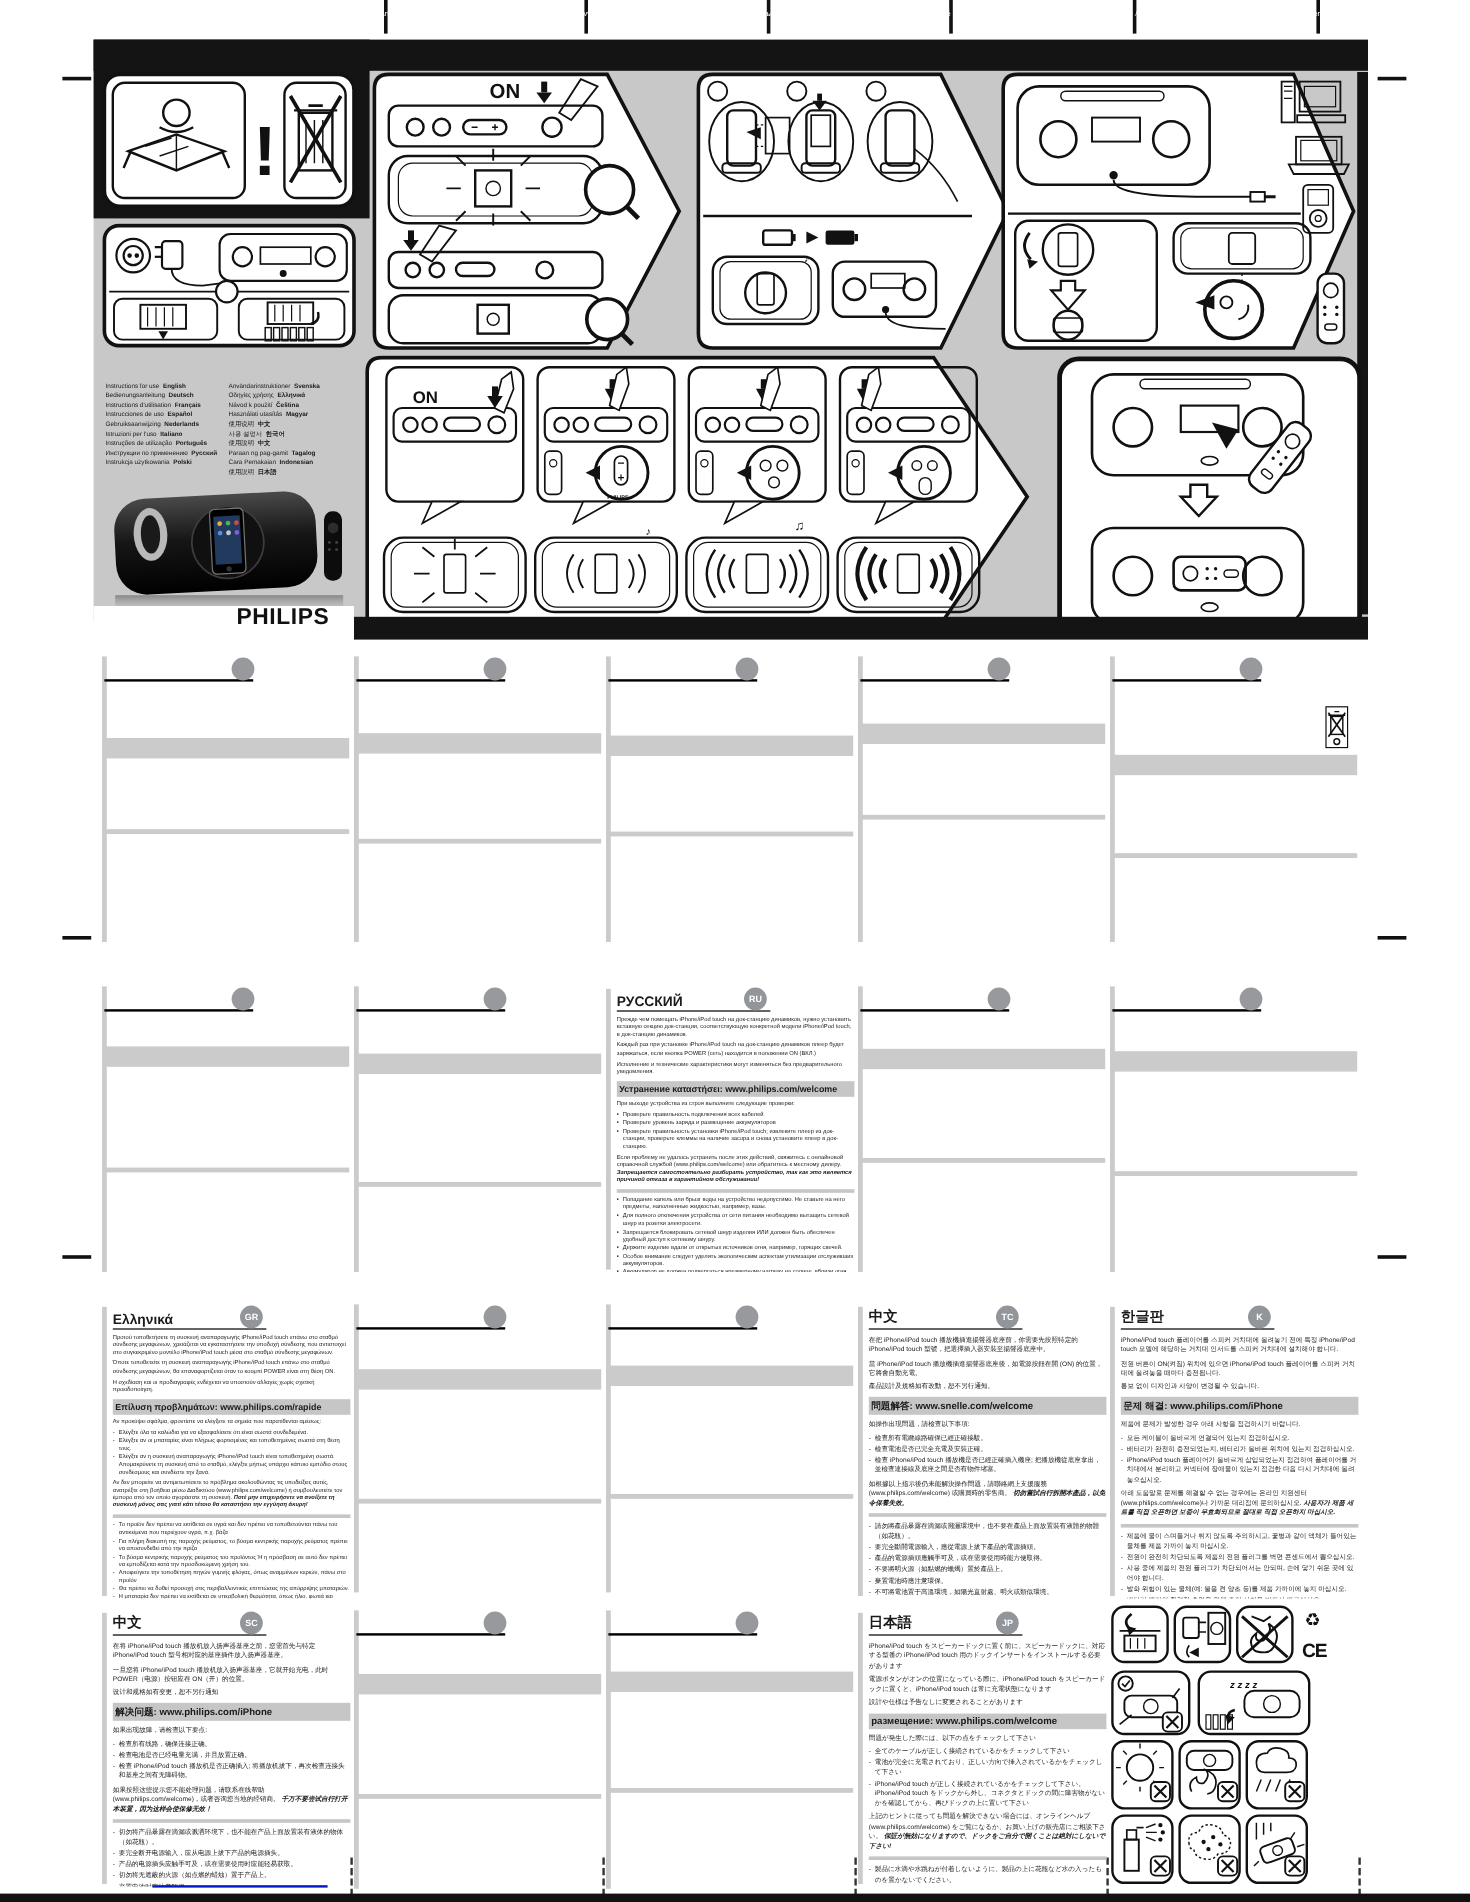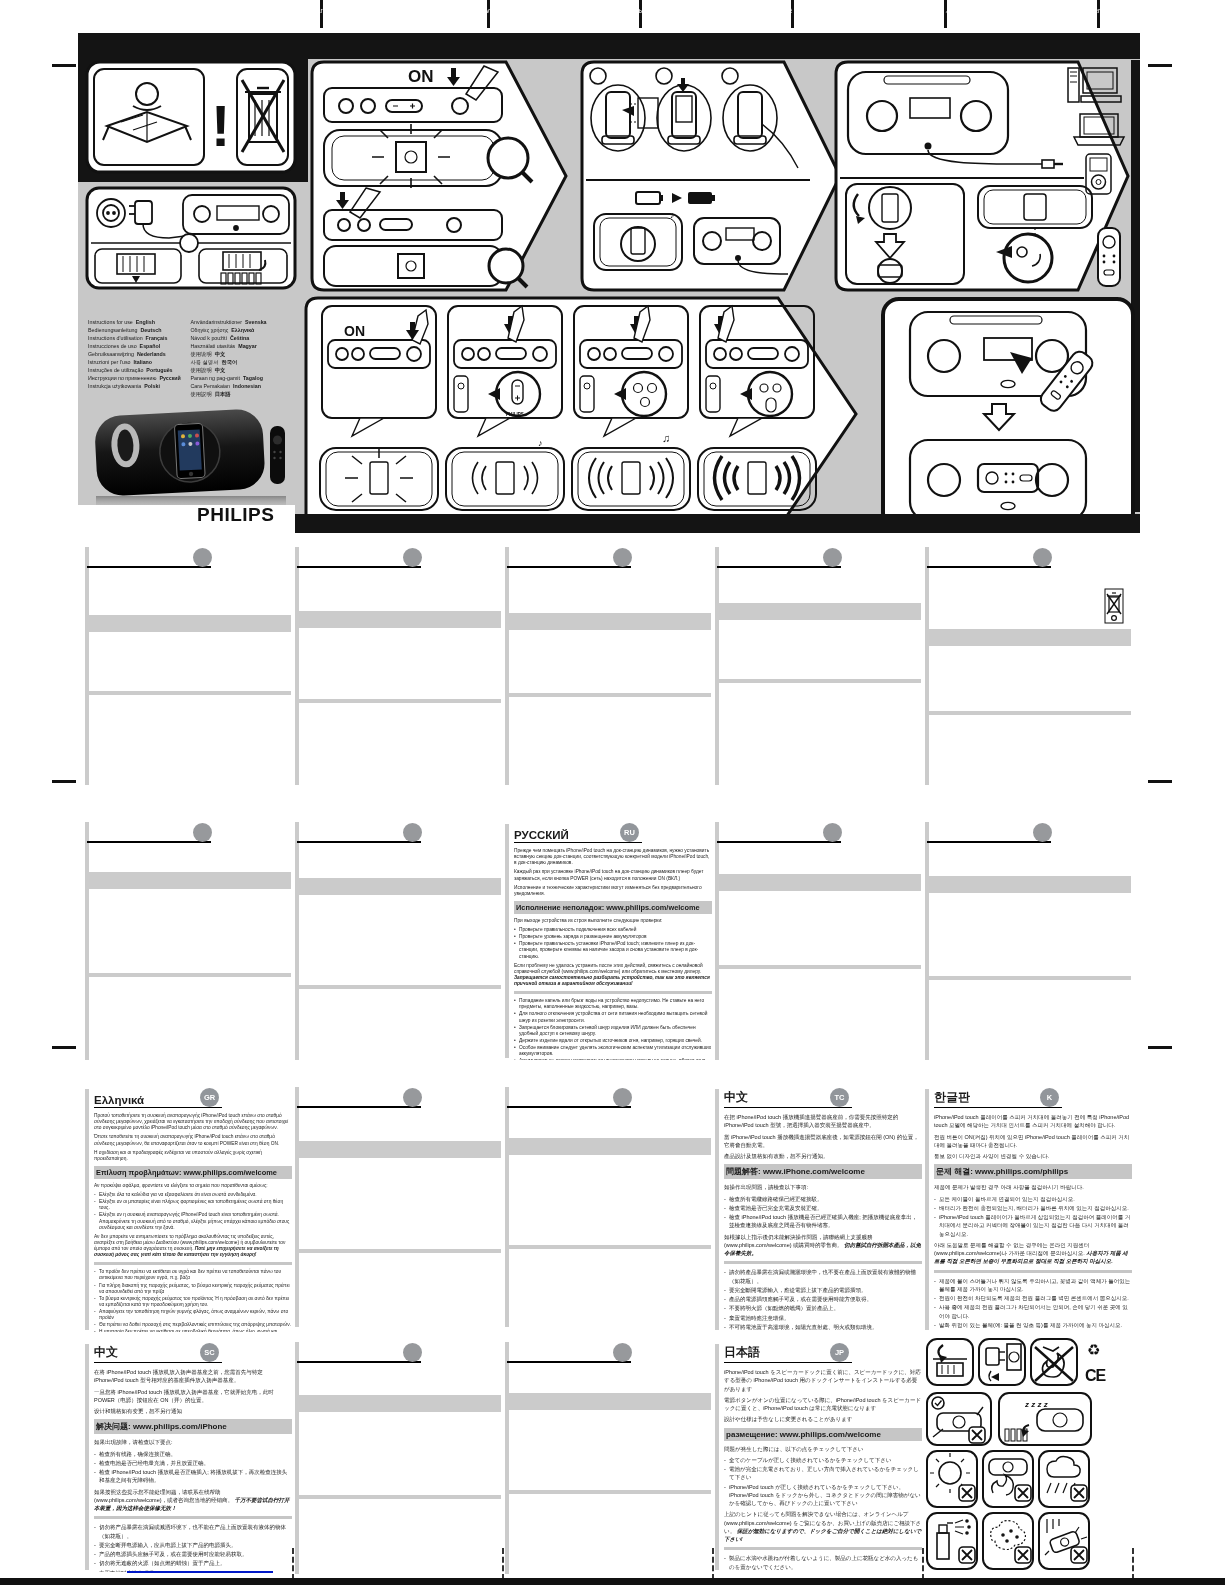--- a/index.html
+++ b/index.html
@@ -616,21 +616,21 @@
   <div class="sec" style="left:505px;top:822px;height:238px">
     <div class="bar" style="height:234px"></div>
     <div class="sec-inner">
       <div class="sec-head">
         <span class="sec-title">РУССКИЙ</span>
         <span class="badge">RU</span>
       </div>
       <p>Прежде чем помещать iPhone/iPod touch на док-станцию динамиков, нужно установить вставную секцию док-станции, соответствующую конкретной модели iPhone/iPod touch, в док-станцию динамиков.</p>
       <p>Каждый раз при установке iPhone/iPod touch на док-станцию динамиков плеер будет заряжаться, если кнопка POWER (сеть) находится в положении ON (ВКЛ.)</p>
       <p>Исполнение и технические характеристики могут изменяться без предварительного уведомления.</p>
-      <div class="band">Исполнение неполадок: www.philips.com/welcome</div>
+      <div class="band">Устранение καταστήσει: www.philips.com/welcome</div>
       <p>При выходе устройства из строя выполните следующие проверки:</p>
       <ul class="b-dot">
         <li>Проверьте правильность подключения всех кабелей</li>
         <li>Проверьте уровень заряда и размещение аккумуляторов</li>
         <li>Проверьте правильность установки iPhone/iPod touch; извлеките плеер из док-станции, проверьте клеммы на наличие засора и снова установите плеер в док-станцию.</li>
       </ul>
       <p><span>Если проблему не удалось устранить после этих действий, свяжитесь с онлайновой справочной службой (www.philips.com/welcome) или обратитесь к местному дилеру.</span> <span class="ob">Запрещается самостоятельно разбирать устройство, так как это является причиной отказа в гарантийном обслуживании!</span></p>
       <div class="divider"></div>
       <ul class="b-dot">
         <li>Попадание капель или брызг воды на устройство недопустимо. Не ставьте на него предметы, наполненные жидкостью, например, вазы.</li>
@@ -646,21 +646,21 @@
   <div class="sec" style="left:85px;top:1087px;height:245px">
     <div class="bar" style="height:241px"></div>
     <div class="sec-inner">
       <div class="sec-head">
         <span class="sec-title">Ελληνικά</span>
         <span class="badge">GR</span>
       </div>
       <p>Προτού τοποθετήσετε τη συσκευή αναπαραγωγής iPhone/iPod touch επάνω στο σταθμό σύνδεσης μεγαφώνων, χρειάζεται να εγκαταστήσετε την υποδοχή σύνδεσης που αντιστοιχεί στο συγκεκριμένο μοντέλο iPhone/iPod touch μέσα στο σταθμό σύνδεσης μεγαφώνων.</p>
       <p>Όποτε τοποθετείτε τη συσκευή αναπαραγωγής iPhone/iPod touch επάνω στο σταθμό σύνδεσης μεγαφώνων, θα επαναφορτίζεται όταν το κουμπί POWER είναι στη θέση ON.</p>
       <p>Η σχεδίαση και οι προδιαγραφές ενδέχεται να υποστούν αλλαγές χωρίς σχετική προειδοποίηση.</p>
-      <div class="band">Επίλυση προβλημάτων: www.philips.com/welcome</div>
+      <div class="band">Επίλυση προβλημάτων: www.philips.com/rapide</div>
       <p>Αν προκύψει σφάλμα, φροντίστε να ελέγξετε τα σημεία που παρατίθενται αμέσως:</p>
       <ul class="b-dash">
         <li>Ελέγξτε όλα τα καλώδια για να εξασφαλίσετε ότι είναι σωστά συνδεδεμένα.</li>
         <li>Ελέγξτε αν οι μπαταρίες είναι πλήρως φορτισμένες και τοποθετημένες σωστά στη θέση τους.</li>
         <li>Ελέγξτε αν η συσκευή αναπαραγωγής iPhone/iPod touch είναι τοποθετημένη σωστά. Απομακρύνετε τη συσκευή από το σταθμό, ελέγξτε μήπως υπάρχει κάποιο εμπόδιο στους συνδέσμους και συνδέστε την ξανά.</li>
       </ul>
       <p><span>Αν δεν μπορείτε να αντιμετωπίσετε το πρόβλημα ακολουθώντας τις υποδείξεις αυτές, ανατρέξτε στη βοήθεια μέσω Διαδικτύου (www.philips.com/welcome) ή συμβουλευτείτε τον έμπορο από τον οποίο αγοράσατε τη συσκευή.</span> <span class="ob">Ποτέ μην επιχειρήσετε να ανοίξετε τη συσκευή μόνος σας γιατί κάτι τέτοιο θα καταστήσει την εγγύηση άκυρη!</span></p>
       <div class="divider"></div>
       <ul class="b-dash">
         <li>Το προϊόν δεν πρέπει να εκτίθεται σε υγρά και δεν πρέπει να τοποθετούνται πάνω του αντικείμενα που περιέχουν υγρά, π.χ. βάζα</li>
@@ -689,21 +689,21 @@
   <div class="sec cjk" style="left:715px;top:1087px;height:245px">
     <div class="bar" style="height:241px"></div>
     <div class="sec-inner">
       <div class="sec-head">
         <span class="sec-title cjkt">中文</span>
         <span class="badge">TC</span>
       </div>
       <p>在把 iPhone/iPod touch 播放機插進揚聲器底座前，你需要先按照特定的 iPhone/iPod touch 型號，把選擇插入器安裝至揚聲器底座中。</p>
       <p>當 iPhone/iPod touch 播放機插進揚聲器底座後，如電源按鈕在開 (ON) 的位置，它將會自動充電。</p>
       <p>產品設計及規格如有改動，恕不另行通知。</p>
-      <div class="band cjkb">問題解答: www.iPhone.com/welcome</div>
+      <div class="band cjkb">問題解答: www.snelle.com/welcome</div>
       <p>如操作出現問題，請檢查以下事項:</p>
       <ul class="b-dash">
         <li>檢查所有電纜線路確保已經正確接駁。</li>
         <li>檢查電池是否已完全充電及安裝正確。</li>
         <li>檢查 iPhone/iPod touch 播放機是否已經正確插入機座; 把播放機從底座拿出，並檢查連接線及底座之間是否有物件堵塞。</li>
       </ul>
       <p><span>如根據以上指示後仍未能解決操作問題，請聯絡網上支援服務 (www.philips.com/welcome) 或購買時的零售商。</span> <span class="ob">切勿嘗試自行拆開本產品，以免令保養失效。</span></p>
       <div class="divider"></div>
       <ul class="b-dash">
         <li>請勿將產品暴露在滴漏或濺灑環境中，也不要在產品上面放置裝有液體的物體（如花瓶）。</li>
@@ -718,21 +718,21 @@
   <div class="sec cjk" style="left:925px;top:1087px;height:245px">
     <div class="bar" style="height:241px"></div>
     <div class="sec-inner">
       <div class="sec-head">
         <span class="sec-title cjkt">한글판</span>
         <span class="badge">K</span>
       </div>
       <p>iPhone/iPod touch 플레이어를 스피커 거치대에 올려놓기 전에 특정 iPhone/iPod touch 모델에 해당하는 거치대 인서트를 스피커 거치대에 설치해야 합니다.</p>
       <p>전원 버튼이 ON(켜짐) 위치에 있으면 iPhone/iPod touch 플레이어를 스피커 거치대에 올려놓을 때마다 충전됩니다.</p>
       <p>통보 없이 디자인과 사양이 변경될 수 있습니다.</p>
-      <div class="band cjkb">문제 해결: www.philips.com/philips</div>
+      <div class="band cjkb">문제 해결: www.philips.com/iPhone</div>
       <p>제품에 문제가 발생한 경우 아래 사항을 점검하시기 바랍니다.</p>
       <ul class="b-dash">
         <li>모든 케이블이 올바르게 연결되어 있는지 점검하십시오.</li>
         <li>배터리가 완전히 충전되었는지, 배터리가 올바른 위치에 있는지 점검하십시오.</li>
         <li>iPhone/iPod touch 플레이어가 올바르게 삽입되었는지 점검하여 플레이어를 거치대에서 분리하고 커넥터에 장애물이 있는지 점검한 다음 다시 거치대에 올려놓으십시오.</li>
       </ul>
       <p><span>아래 도움말로 문제를 해결할 수 없는 경우에는 온라인 지원센터 (www.philips.com/welcome)나 가까운 대리점에 문의하십시오.</span> <span class="ob">사용자가 제품 세트를 직접 오픈하면 보증이 무효화되므로 절대로 직접 오픈하지 마십시오.</span></p>
       <div class="divider"></div>
       <ul class="b-dash">
         <li>제품에 물이 스며들거나 튀지 않도록 주의하시고, 꽃병과 같이 액체가 들어있는 물체를 제품 가까이 놓지 마십시오.</li>

